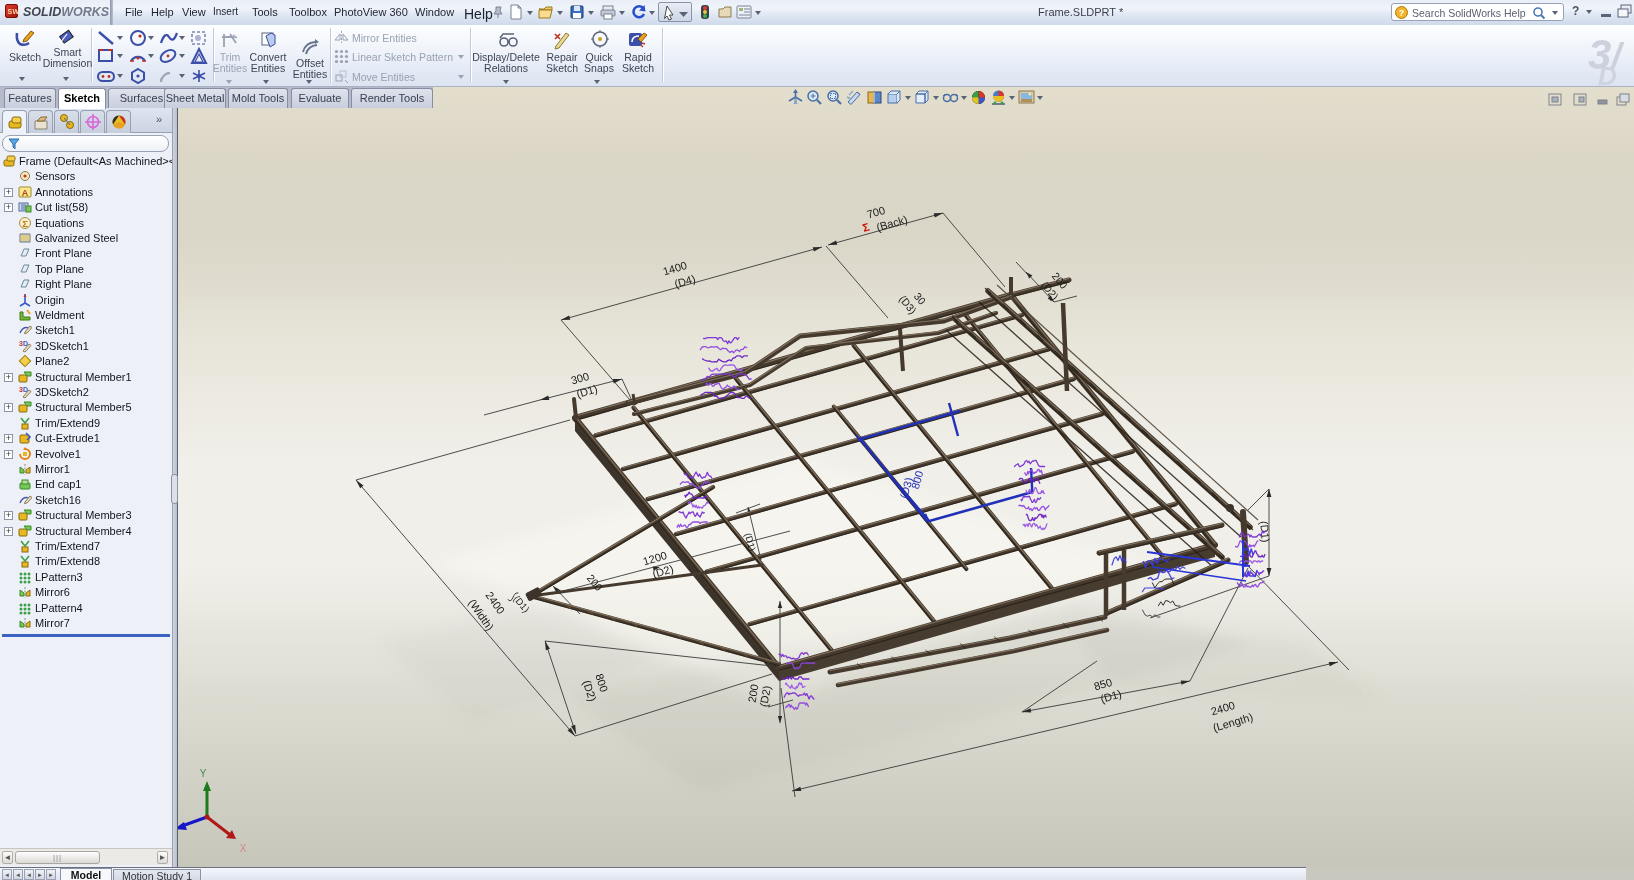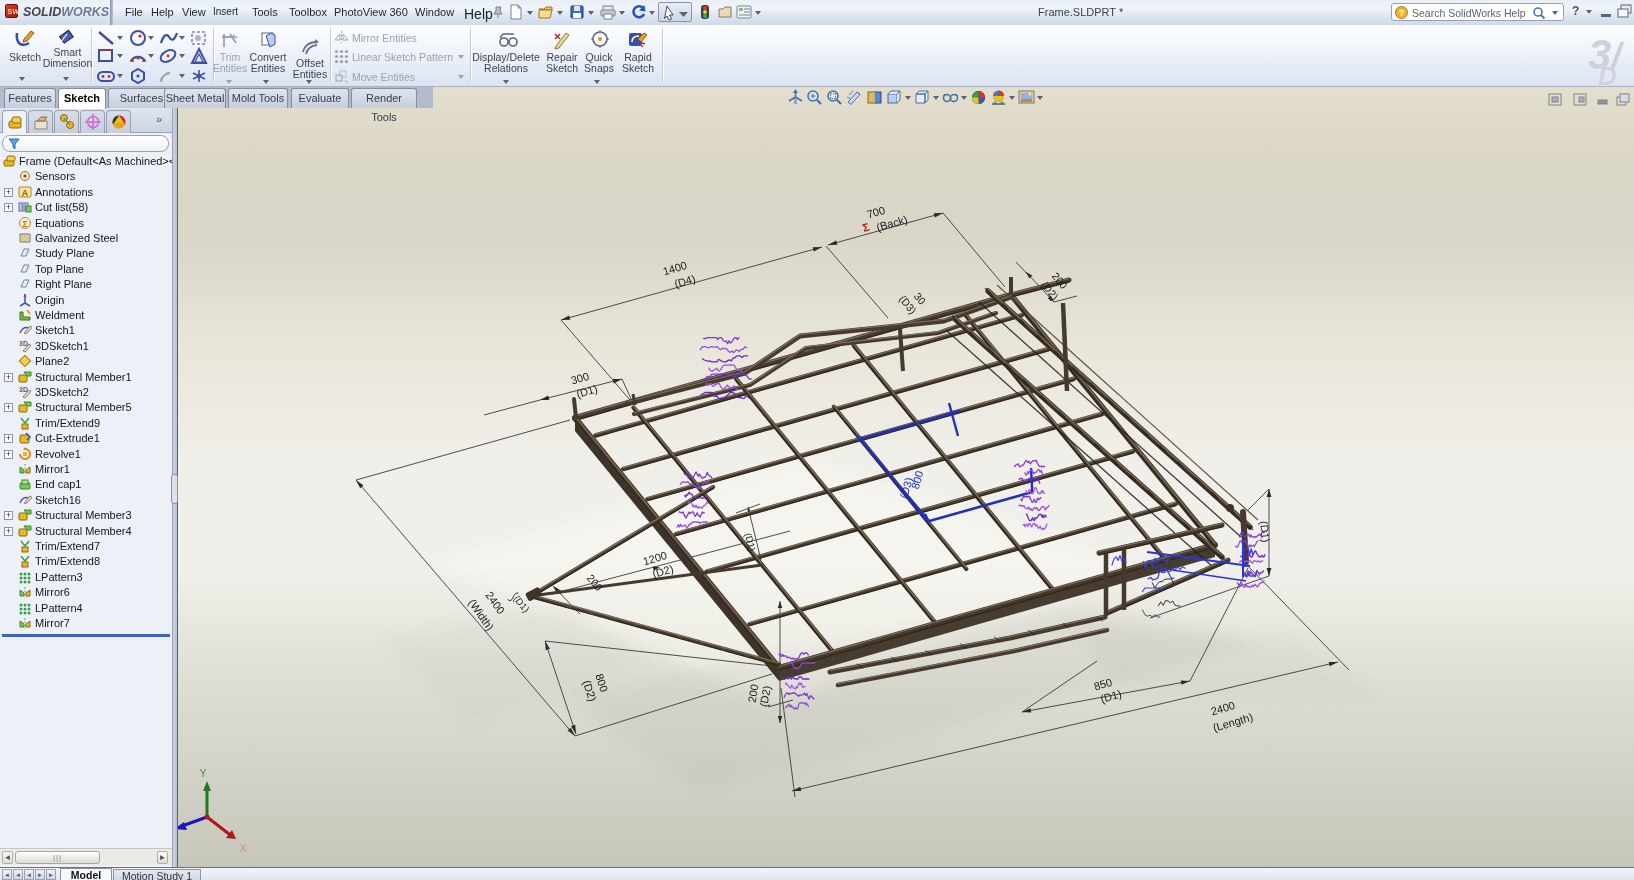--- a/index.html
+++ b/index.html
@@ -8,21 +8,21 @@
 .vsep{position:absolute;top:3px;height:54px;width:1px;background:#c2c9d8;box-shadow:1px 0 0 #fff}
 .rlbl{position:absolute;font-size:10.5px;color:#3c4354;text-align:center;line-height:10.5px;white-space:nowrap}
 .rlbl.gr{color:#9aa2b2}
 .caret{position:absolute;width:0;height:0;border-left:3.5px solid transparent;border-right:3.5px solid transparent;border-top:4px solid #5a6375}
 #tabstrip{position:absolute;left:0;top:87px;width:433px;height:21px;background:#b5bbca}
 .tab{position:absolute;top:1px;height:20px;background:linear-gradient(#dfe3ec,#c8cedd);border:1px solid #878ea2;border-bottom:none;border-radius:3px 3px 0 0;font-size:11px;color:#38404f;text-align:center;line-height:19px}
 .tab.act{background:#fff;color:#000;font-weight:bold;z-index:3;height:21px}
 #viewport{position:absolute;left:177px;top:87px;width:1457px;height:780px}
 #lpanel{position:absolute;left:0;top:108px;width:172px;height:759px;background:#edf1f7}
 #split{position:absolute;left:172px;top:108px;width:6px;height:759px;background:linear-gradient(90deg,#cfd4de,#b8bfcc);border-left:1px solid #98a0b2;border-right:1px solid #596070}
-#bottombar{position:absolute;left:0;top:867px;width:1634px;height:13px;background:linear-gradient(#f4f6fb,#dfe4ef);border-top:1px solid #6a7080}
+#bottombar{position:absolute;left:0;top:867px;width:1306px;height:13px;background:linear-gradient(#f4f6fb,#dfe4ef);border-top:1px solid #6a7080}
 .trow{position:absolute;left:0;width:172px;height:15.4px;font-size:11px;color:#10151c;white-space:nowrap}
 .trow .lbl{position:absolute;top:1px}
 .plus{position:absolute;left:4px;top:3px;width:9px;height:9px;background:#fff;border:1px solid #8a96a8;font-size:9px;line-height:7px;text-align:center;color:#333}
 .ticon{position:absolute;width:14px;height:14px}
 </style></head><body>
 <div id="viewport" class="abs"><svg width="1457" height="780" viewBox="177 87 1457 780">
       <defs>
         <linearGradient id="bg" x1="0" y1="0" x2="0" y2="1">
           <stop offset="0" stop-color="#e4dfcd"></stop>
           <stop offset="0.08" stop-color="#dbd6c6"></stop>
@@ -570,21 +570,21 @@
     <div class="abs" style="left:1588px;top:6px;font-size:42px;font-style:italic;color:#ccd1dd;font-weight:bold">3<span style="font-size:36px">/</span></div>
     <div class="abs" style="left:1598px;top:36px;font-size:26px;font-style:italic;color:#ced3df;font-weight:bold">D</div>
   </div>
 <div id="tabstrip">
     <div class="tab" style="left:4px;width:52px">Features</div>
     <div class="tab act" style="left:58px;width:48px">Sketch</div>
     <div class="tab" style="left:108px;width:67px">Surfaces</div>
     <div class="tab" style="left:164px;width:62px">Sheet Metal</div>
     <div class="tab" style="left:228px;width:60px">Mold Tools</div>
     <div class="tab" style="left:291px;width:58px">Evaluate</div>
-    <div class="tab" style="left:351px;width:66px">Render Tools</div>
+    <div class="tab" style="left:351px;width:82px">Render Tools</div>
   </div>
 <div class="abs" style="left:780px;top:89px;width:270px;height:19px">
     <div class="abs" style="left:7px;top:0px;width:17px;height:17px"><svg width="17" height="17" viewBox="0 0 17 17">
         <path d="M8.5 2v13M2 12l6.5-4M15 12L8.5 8" stroke="#4a6fa5" stroke-width="1.6" fill="none"></path>
         <path d="M8.5 0l2.5 4h-5z" fill="#4a6fa5"></path>
         <path d="M8.5 8l-2 7h4z" fill="#88a8cc"></path>
       </svg></div>
     <div class="abs" style="left:26px;top:0px;width:17px;height:17px"><svg width="17" height="17" viewBox="0 0 17 17">
         <circle cx="7" cy="7" r="5" fill="#dce8f4" stroke="#4a6fa5" stroke-width="1.5"></circle>
         <path d="M11 11l4 4" stroke="#4a6fa5" stroke-width="2.2"></path>
@@ -725,21 +725,21 @@
       <div class="ticon" style="left:18px;top:0px"><svg width="14" height="14" viewBox="0 0 14 14">
           <path d="M2 3h10v8H2z" fill="#d0d8e0" stroke="#6a7480"></path>
           <path d="M2 5h10M2 7h10M2 9h10" stroke="#e8c040"></path>
         </svg></div>
       <div class="lbl" style="left:35px">Galvanized Steel</div>
     </div>
     <div class="trow" style="top:138.4px">
       <div class="ticon" style="left:18px;top:0px"><svg width="14" height="14" viewBox="0 0 14 14">
           <path d="M3 10 L6 3 H11 L8 10z" fill="#dce8f0" fill-opacity="0.6" stroke="#6a8a9a"></path>
         </svg></div>
-      <div class="lbl" style="left:35px">Study Plane</div>
+      <div class="lbl" style="left:35px">Front Plane</div>
     </div>
     <div class="trow" style="top:153.8px">
       <div class="ticon" style="left:18px;top:0px"><svg width="14" height="14" viewBox="0 0 14 14">
           <path d="M3 10 L6 3 H11 L8 10z" fill="#dce8f0" fill-opacity="0.6" stroke="#6a8a9a"></path>
         </svg></div>
       <div class="lbl" style="left:35px">Top Plane</div>
     </div>
     <div class="trow" style="top:169.2px">
       <div class="ticon" style="left:18px;top:0px"><svg width="14" height="14" viewBox="0 0 14 14">
           <path d="M3 10 L6 3 H11 L8 10z" fill="#dce8f0" fill-opacity="0.6" stroke="#6a8a9a"></path>

